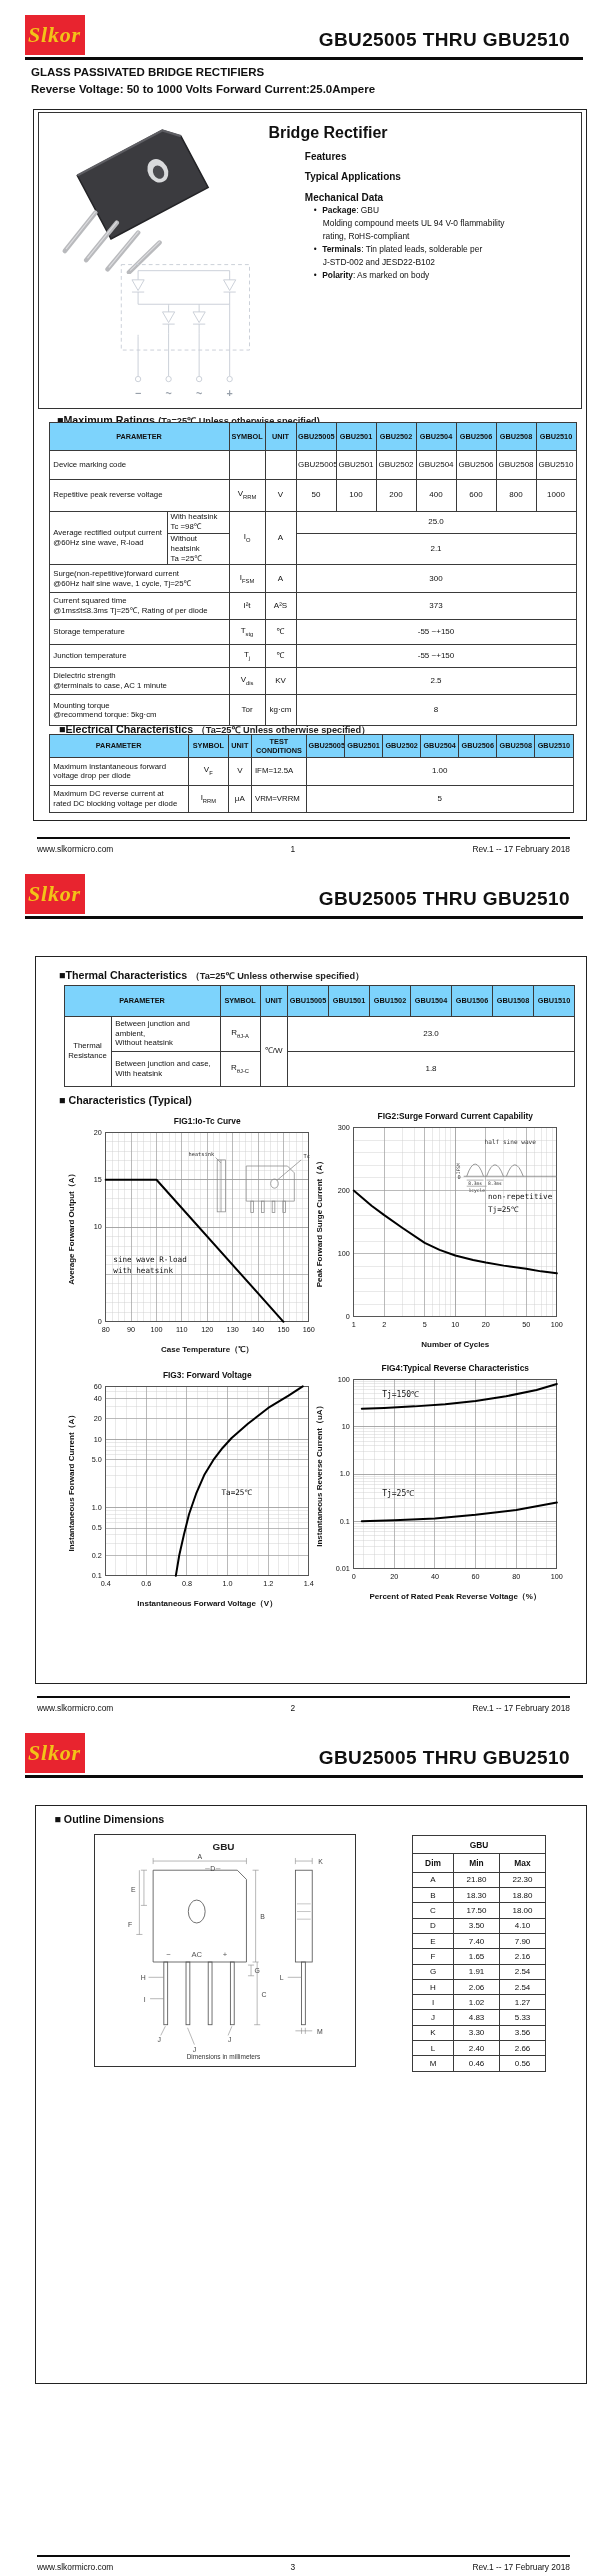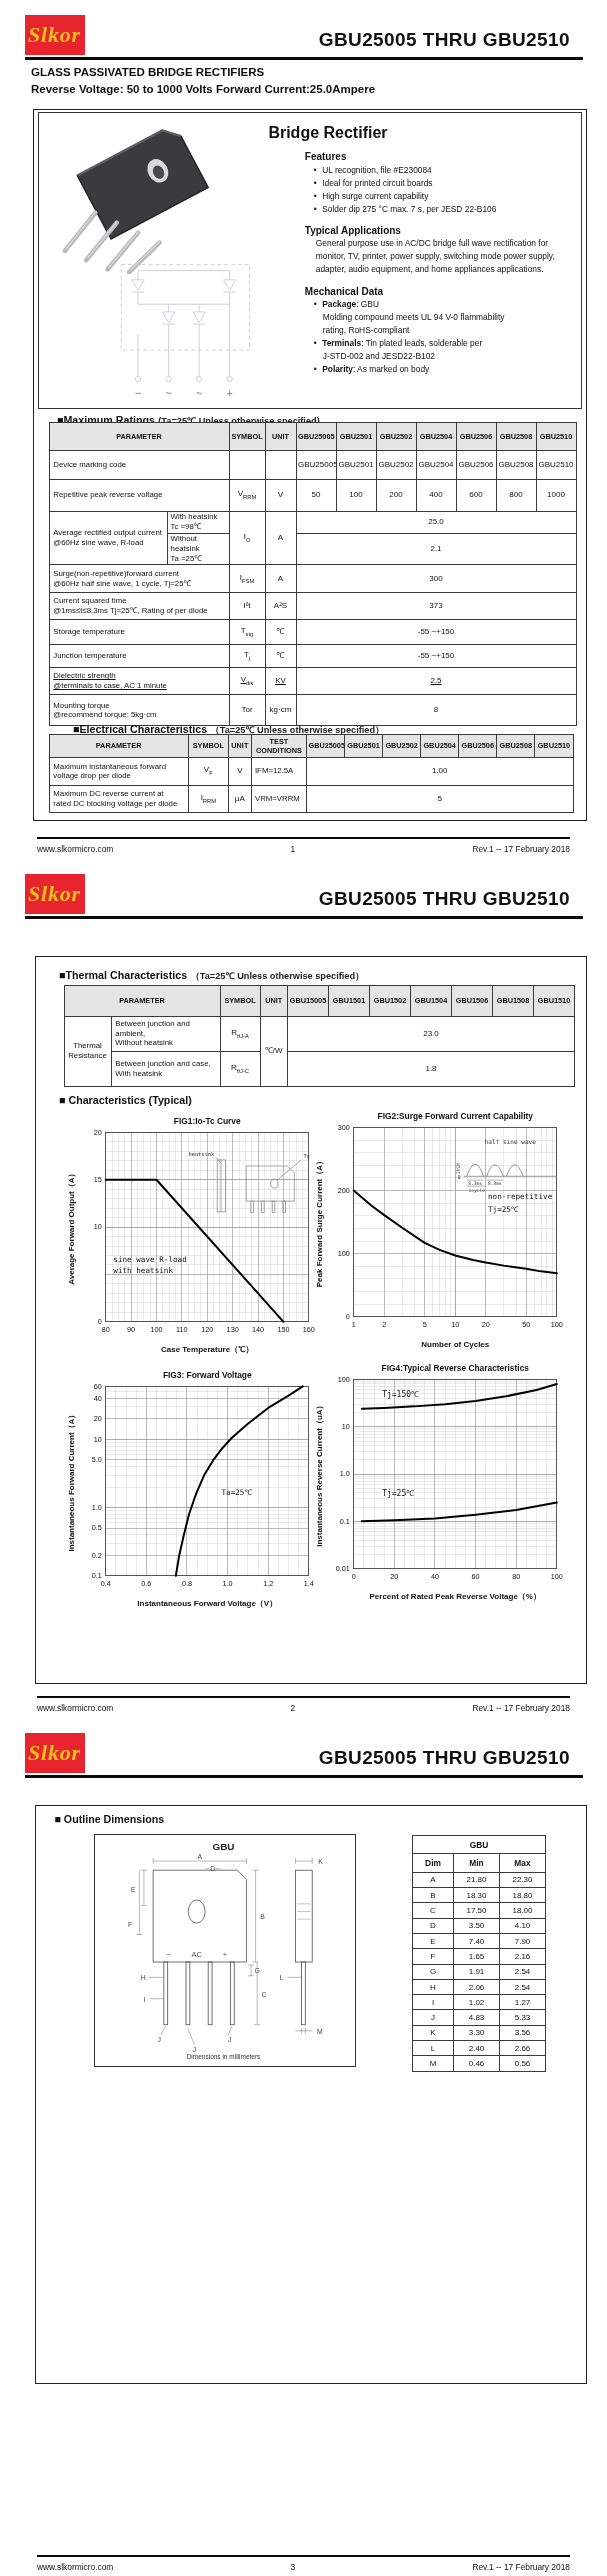--- a/index.html
+++ b/index.html
@@ -33,27 +33,27 @@
   .me-item{position:relative;margin-left:50px;padding-left:8.4px;font-size:8.4px;line-height:1.55;}
   .me-item:before{content:"•";position:absolute;left:0;}
   .me-cont{margin-left:59px;font-size:8.4px;line-height:1.55;}
   
   .sec-title{position:absolute;white-space:nowrap;}
   .sec-name{font-size:10.7px;font-weight:bold;}
   .sec-cond{font-size:9.2px;font-weight:bold;color:#222;}
   
   table.spec{border-collapse:collapse;table-layout:fixed;border:1.1px solid #222;}
   .spec th,.spec td{border:0.8px solid #3a3a3a;text-align:center;padding:0.8px 1.5px;line-height:1.25;font-size:8px;vertical-align:middle;color:#111;overflow:hidden;}
-  .spec th{background:#e5e5e5;font-weight:bold;font-size:7.3px;}
+  .spec th{background:#7dd3fc;font-weight:bold;font-size:7.3px;}
   .spec td.param{text-align:left;padding-left:3.8px;font-size:7.8px;}
   .spec td.cond{text-align:left;padding-left:3.1px;font-size:7.8px;}
   .spec td.group{font-size:7.8px;}
   .spec sub{font-size:72%;}
   #max-table-slot{position:absolute;left:14.5px;top:312px;}
-  #elec-title{left:39px;top:612px;}
+  #elec-title{left:25px;top:612px;}
   #elec-table-slot{position:absolute;left:14.5px;top:624px;}
   #max-title{left:23px;top:303px;}
   #thermal-title{left:23px;top:10.7px;}
   #thermal-slot{position:absolute;left:27.5px;top:27.5px;}
   #char-title{left:23px;top:136px;}
   .chart{position:absolute;}
   #fig1{left:30px;top:157px;} #fig2{left:278px;top:152px;}
   #fig3{left:30px;top:411px;} #fig4{left:278px;top:404px;}
   #outline-title{left:18.4px;top:6.1px;}
   .draw-box{position:absolute;left:58px;top:27.5px;width:260px;height:231px;border:0.9px solid #333;}
@@ -116,28 +116,21 @@
           <text x="30" y="180">−</text>
           <text x="70" y="180">~</text>
           <text x="110" y="180">~</text>
           <text x="150" y="180">+</text>
         </g>
       </svg>
 
       <div class="rcol">
         <div class="br-head">Bridge Rectifier</div>
         <div class="sec-head">Features</div>
-        <ul class="fe-list" id="features-list">
-            <li>UL recognition, file #E230084</li>
-            <li>Ideal for printed circuit boards</li>
-            <li>High surge current capability</li>
-            <li>Solder dip 275 °C max. 7 s, per JESD 22-B106</li>
-          </ul>
         <div class="sec-head">Typical Applications</div>
-        <div class="ap-text">General purpose use in AC/DC bridge full wave rectification for monitor, TV, printer, power supply, switching mode power supply, adapter, audio equipment, and home appliances applications.</div>
         <div class="sec-head">Mechanical Data</div>
         <div id="mech-list">
             <div class="me-item"><b>Package</b>: GBU</div>
             <div class="me-cont">Molding compound meets UL 94 V-0 flammability</div>
             <div class="me-cont">rating, RoHS-compliant</div>
             <div class="me-item"><b>Terminals</b>: Tin plated leads, solderable  per</div>
             <div class="me-cont">J-STD-002 and JESD22-B102</div>
             <div class="me-item"><b>Polarity</b>: As marked on body</div>
           </div>
       </div>
@@ -229,21 +222,21 @@
               <td>T<sub>stg</sub></td>
               <td>℃</td>
               <td colspan="7">-55 ~+150</td>
             </tr>
             <tr style="height: 23px;">
               <td colspan="2" class="param">Junction temperature</td>
               <td>T<sub>j</sub></td>
               <td>℃</td>
               <td colspan="7">-55 ~+150</td>
             </tr>
-            <tr style="height: 27.5px; text-decoration: underline;">
+            <tr style="height: 27.5px;">
               <td colspan="2" class="param">Dielectric strength<br>@terminals to case, AC 1 minute</td>
               <td>V<sub>dis</sub></td>
               <td>KV</td>
               <td colspan="7">2.5</td>
             </tr>
             <tr style="height: 31px;">
               <td colspan="2" class="param">Mounting torque<br>@recommend torque: 5kg·cm</td>
               <td>Tor</td>
               <td>kg·cm</td>
               <td colspan="7">8</td>

